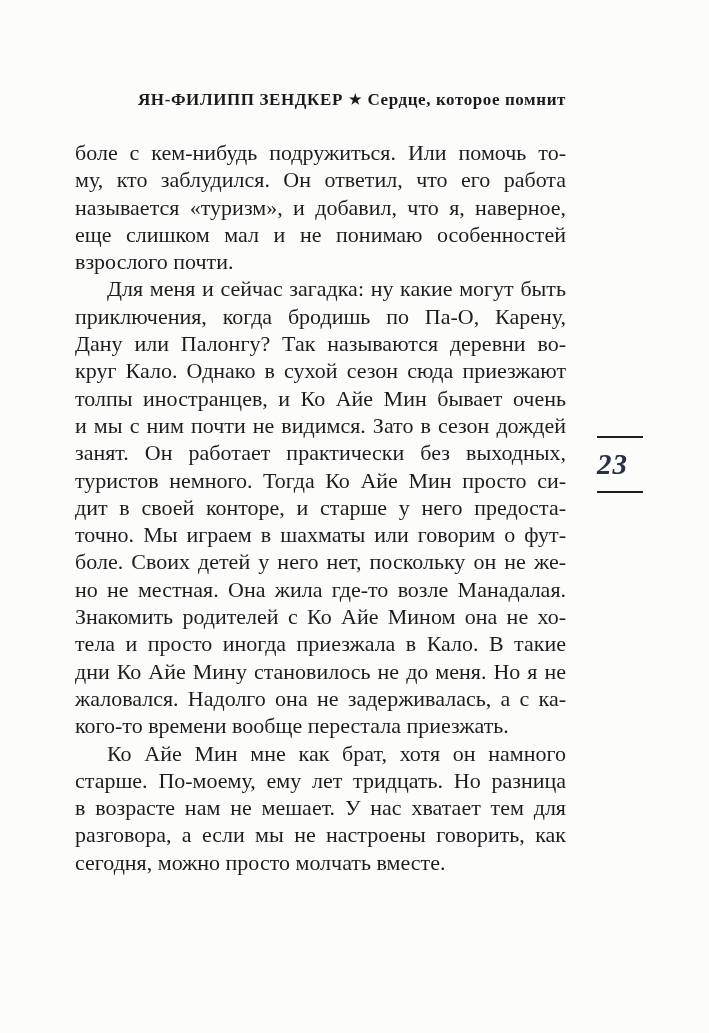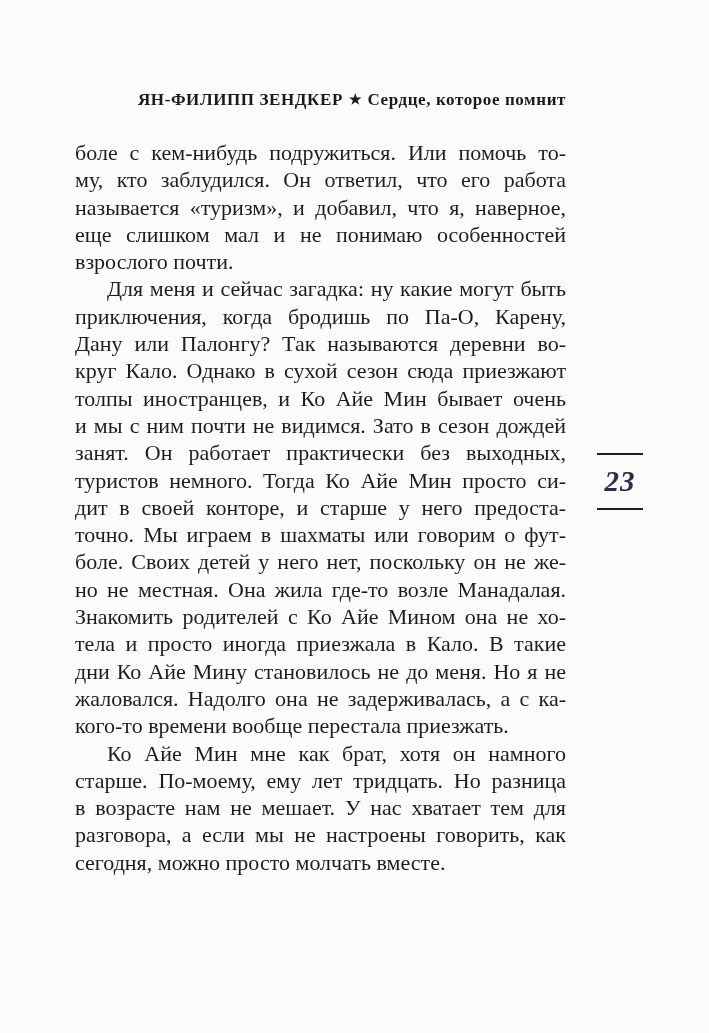--- a/index.html
+++ b/index.html
@@ -51,23 +51,23 @@
   }
   .line.indent {
     text-indent: 32px;
   }
   .line.last {
     text-align-last: left;
   }
   .folio {
     position: absolute;
     left: 597px;
-    top: 453px;
+    top: 436px;
     width: 46px;
-    text-align: center;
+    text-align: left;
   }
   .folio-rule {
     height: 2px;
     background: #1e1e20;
   }
   .folio-num {
     font-style: italic;
     font-weight: 600;
     font-size: 29px;
     line-height: 53px;

